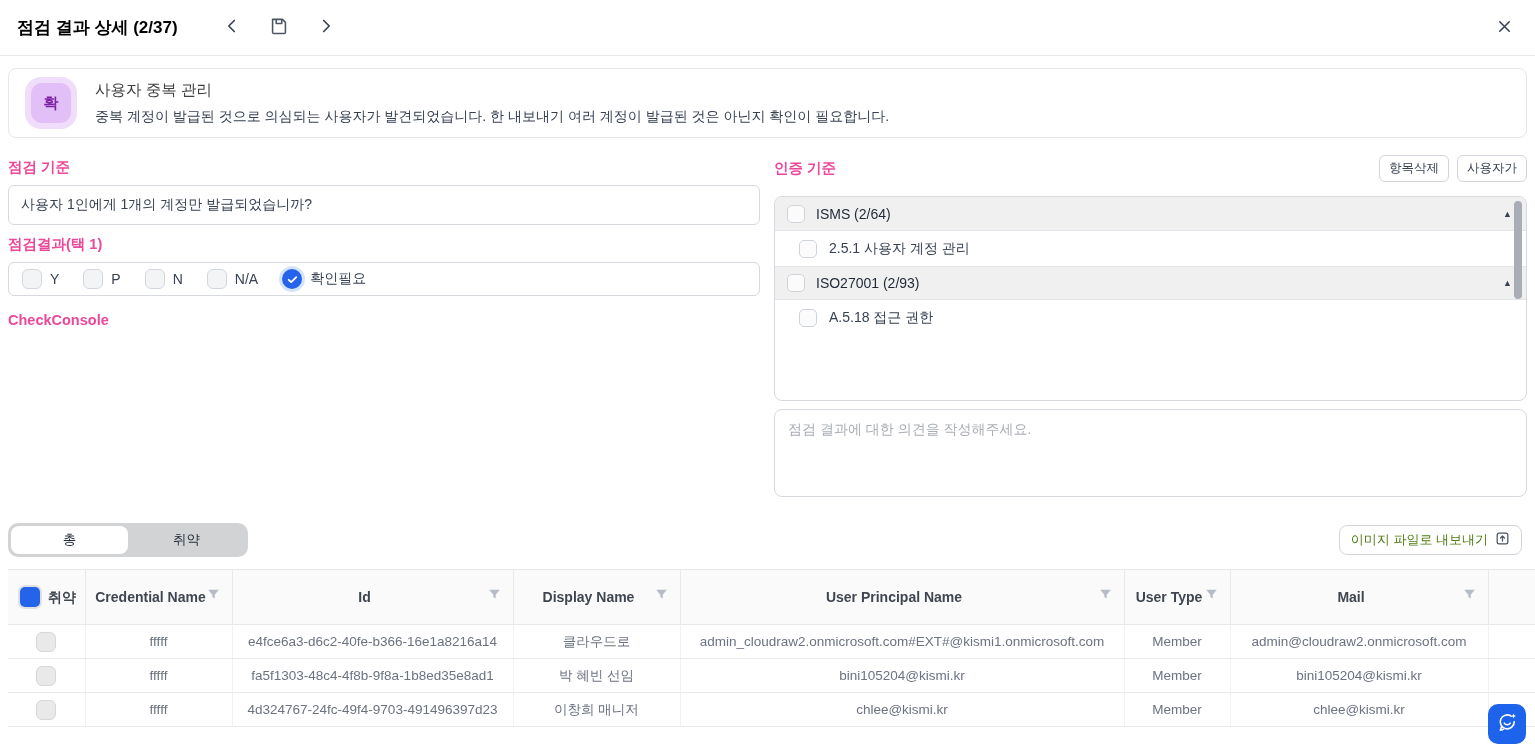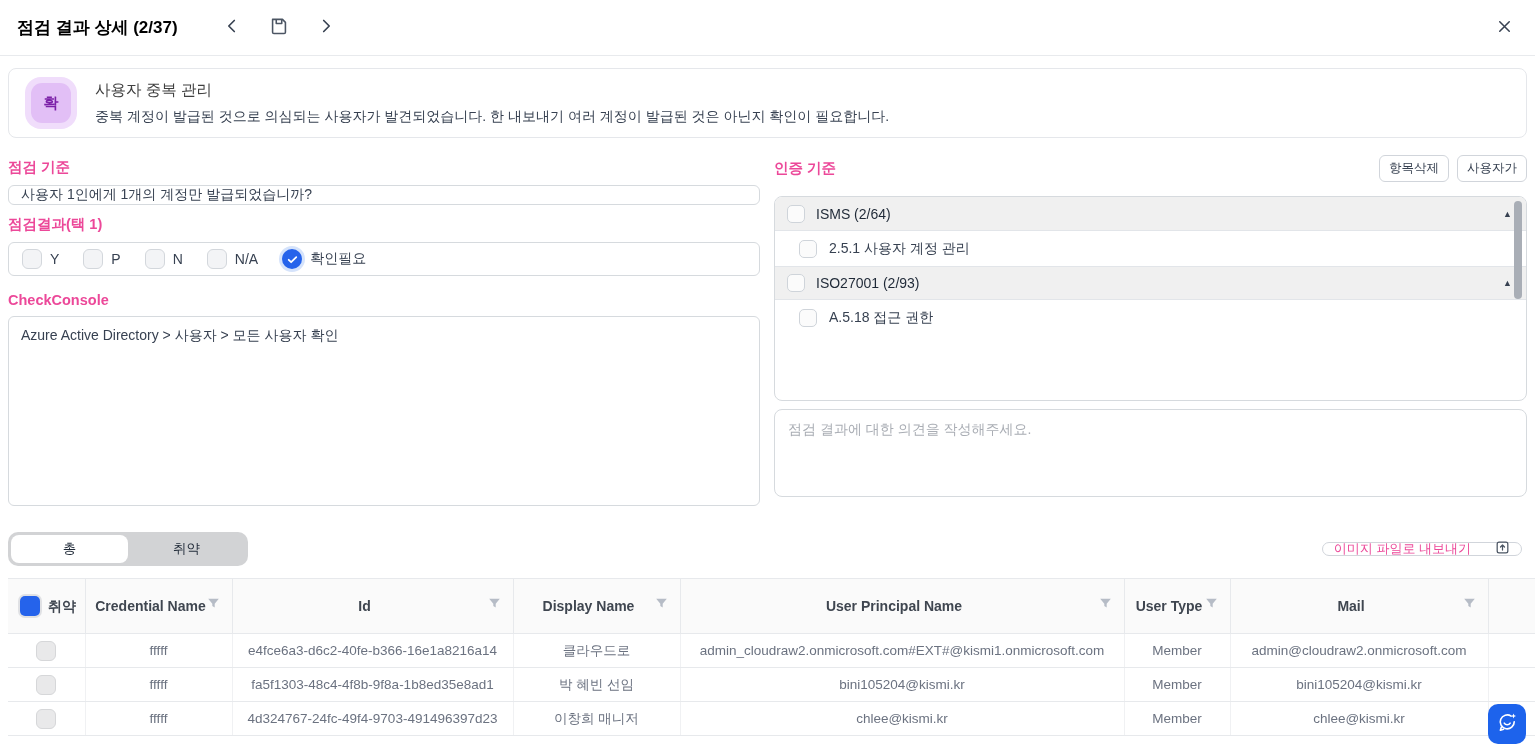--- a/index.html
+++ b/index.html
@@ -28,21 +28,21 @@
 
   
   .main-cols { display:flex; padding:0 8px; gap:14px; }
   .col-left { width:752px; flex:0 0 auto; }
   .col-right { flex:1; min-width:0; }
   .sec-label { font-size:14.5px; font-weight:700; color:#ec4899; }
   .lbl1 { margin-top:20px; }
   .lbl2 { margin-top:10px; }
   .lbl3 { margin-top:16px; }
 
-  .text-input { width:100%; height:20px; margin-top:8px; border:1px solid #d6dade;
+  .text-input { width:100%; height:40px; margin-top:8px; border:1px solid #d6dade;
     border-radius:6px; padding:0 12px; font-size:14px; color:#374151;
     font-family:inherit; outline:none; background:#fff; }
 
   .options-box { margin-top:8px; height:34px; border:1px solid #d6dade; border-radius:6px;
     display:flex; align-items:center; padding:0 13px; gap:24px; }
   .opt { display:flex; align-items:center; gap:8px; font-size:14px; color:#374151; cursor:pointer; }
   .opt-box { width:20px; height:20px; border-radius:6px; background:#f3f4f6;
     border:1px solid #d3d7dc; flex:0 0 auto; }
   .opt-box.checked { background:#2563eb; border:none; border-radius:50%;
     box-shadow:0 0 0 3px #d5e3fb; display:flex; align-items:center; justify-content:center; }
@@ -75,23 +75,23 @@
     font-family:inherit; resize:none; outline:none; }
   .opinion-area::placeholder { color:#a9adb4; }
   .lbl-opinion { margin-top:15px; }
 
   
   .bottom-bar { margin:22px 8px 0; display:flex; align-items:center; }
   .tab-group { background:#d2d3d5; border-radius:10px; padding:3px; display:flex; width:240px; }
   .tab { flex:1; height:28px; display:flex; align-items:center; justify-content:center;
     font-size:13.5px; color:#1f2937; border-radius:8px; cursor:pointer; }
   .tab.active { background:#fff; }
-  .export-btn { margin-left:auto; height:14px; display:flex; align-items:center; gap:24px;
+  .export-btn { margin-left:auto; height:30px; display:flex; align-items:center; gap:7px;
     border:1px solid #d1d5db; border-radius:8px; background:#fff; padding:0 11px;
-    font-size:13px; color:#ec4899; cursor:pointer; font-family:inherit; margin-right:5px; }
+    font-size:13px; color:#4d7c0f; cursor:pointer; font-family:inherit; margin-right:5px; }
 
   
   .result-table { margin:12px 0 0 8px; border-collapse:collapse; table-layout:fixed;
     width:1527px; }
   .result-table thead td { background:#fafafa; height:55px; font-weight:700; font-size:14px;
     color:#3f4650; text-align:center; position:relative; border:1px solid #e7e9ec;
     border-left:none; padding:0 24px 0 8px; line-height:1.35; }
   .result-table thead td:last-child { border-right:none; padding:0; }
   .result-table thead td.sel-head { padding:0 0 0 12px; }
   .th-blue { color:#2458e6; }
@@ -187,21 +187,20 @@
           <span class="opt-box checked">
             <svg width="13" height="13" viewBox="0 0 24 24">
               <path d="M5 12.5l4.5 4.5L19 7.5" stroke="#fff" stroke-width="3.2" fill="none" stroke-linecap="round" stroke-linejoin="round"></path>
             </svg>
           </span>
           <span>확인필요</span>
         </label>
       </div>
 
     <div class="sec-label lbl3">CheckConsole</div>
-    <textarea class="console-area" style="">Azure Active Directory &gt; 사용자 &gt; 모든 사용자 확인</textarea>
   </div>
 
   <div class="col-right">
     <div class="cert-header-row">
       <div class="sec-label">인증 기준</div>
       <div class="cert-btns">
         <button class="small-btn">항목삭제</button>
         <button class="small-btn">사용자가</button>
       </div>
     </div>

